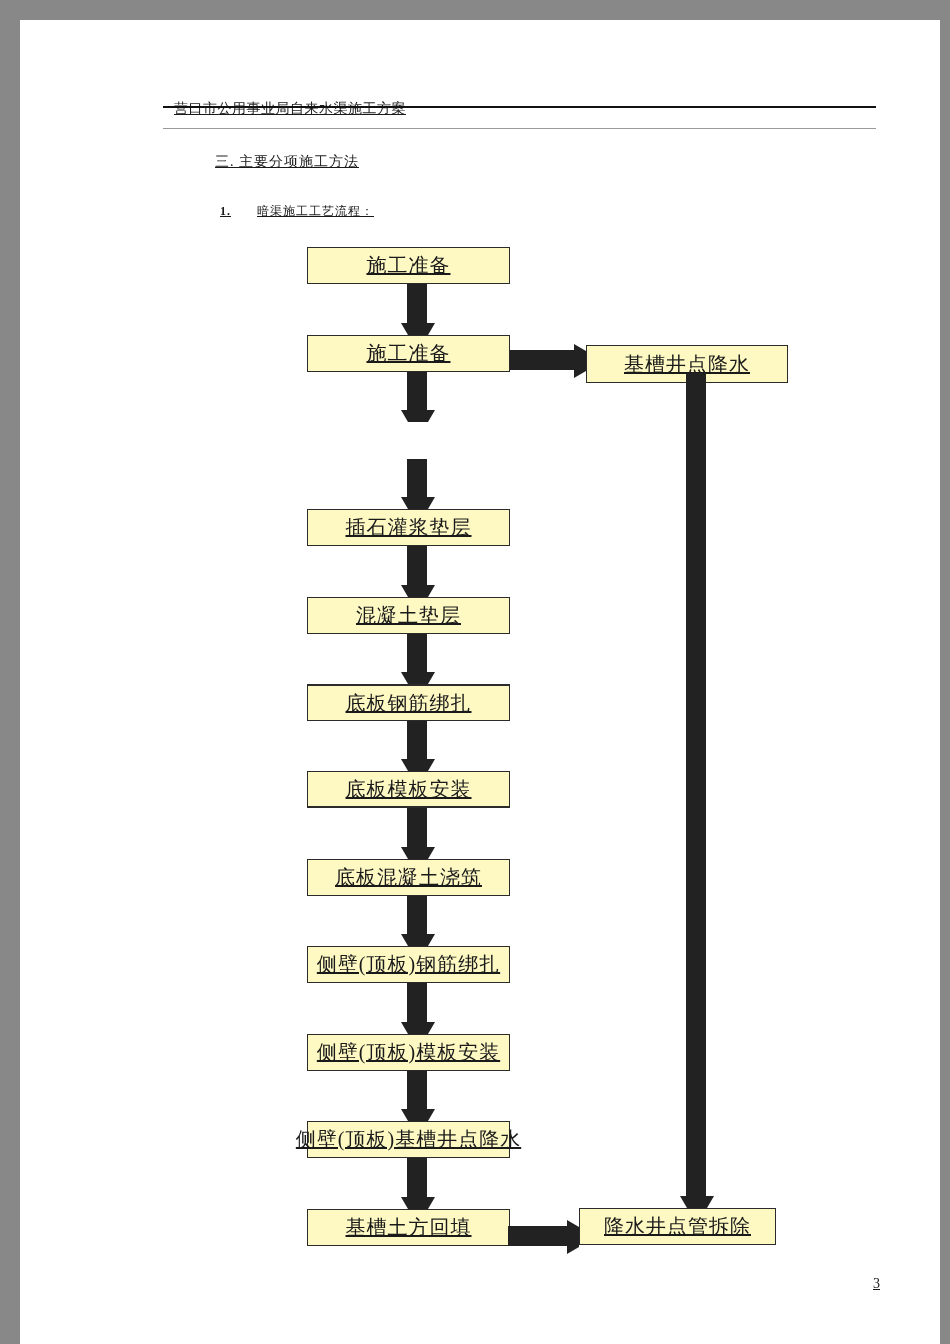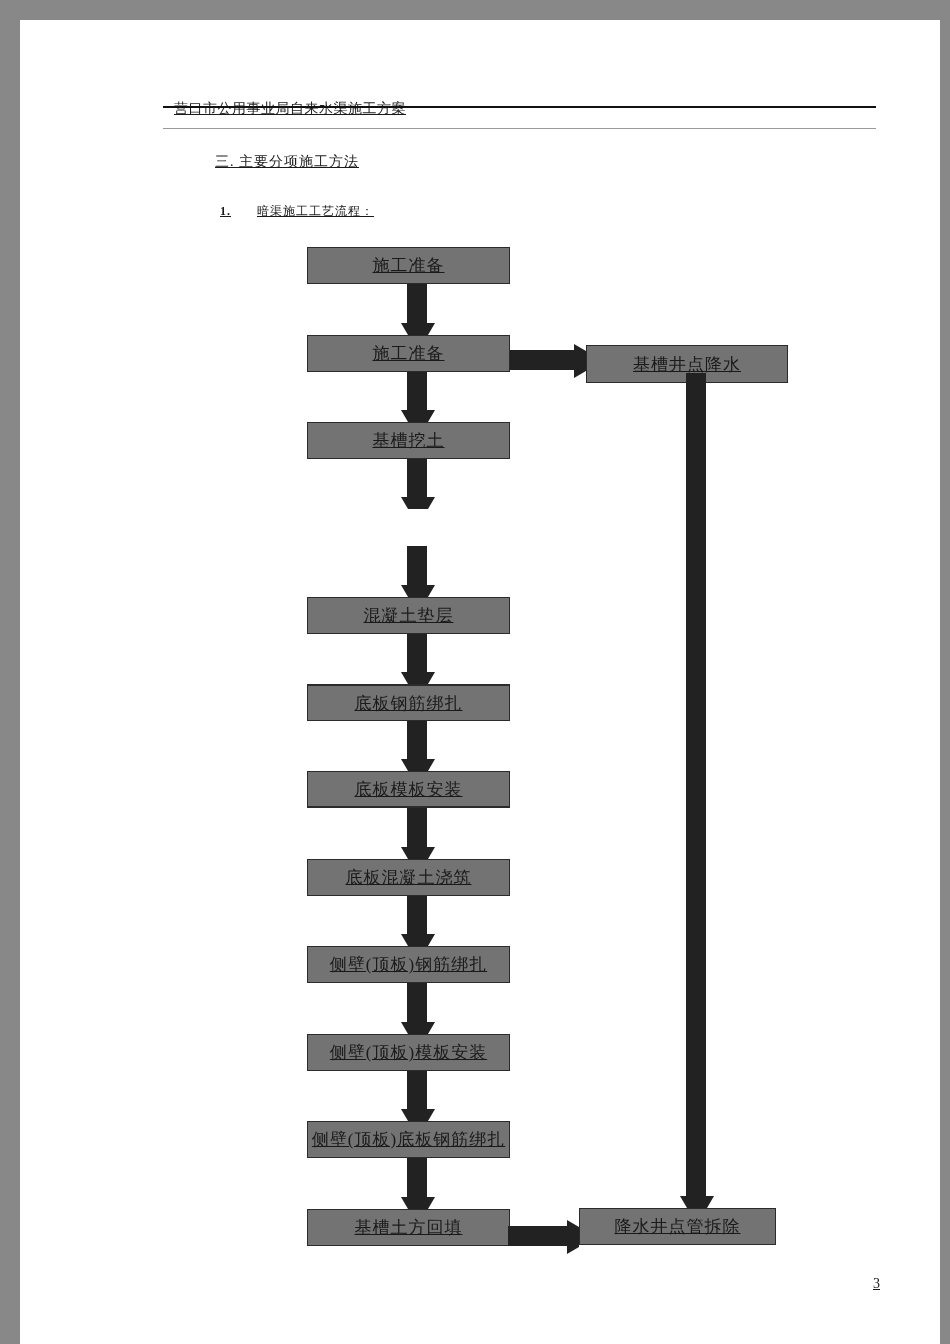--- a/index.html
+++ b/index.html
@@ -34,23 +34,23 @@
   }
   .subsection .num { font-weight:bold; margin-right:6px; font-family:"Liberation Serif",serif; }
   .page-number {
     position:absolute; left:843px; top:1246px;
     font-size:14px;
   }
   
   .box {
     position:absolute;
     border:1.5px solid #2b2b2b;
-    background:#737373;
+    background:#fef9c3;
     display:flex; align-items:center; justify-content:center;
-    font-size:17px; letter-spacing:1px;
+    font-size:20px; letter-spacing:1px;
     white-space:nowrap;
   }
   .main-box { left:287px; width:203px; height:37px; }
   .thick-top    { border-top-width:2.5px; }
   .thick-bottom { border-bottom-width:2.5px;text-align:right; }
   
   .vline { position:absolute; left:387px; width:2px; background:#222; }
   .ahd   { position:absolute; left:381px; width:0; height:0;
            border-left:7px solid transparent; border-right:7px solid transparent;
            border-top:12px solid #222; }
@@ -67,28 +67,28 @@
   <div class="header-text">营口市公用事业局自来水渠施工方案</div>
   <div class="header-rule"></div>
 
   <div class="section-title">三. 主要分项施工方法</div>
   <div class="subsection">
     <span class="num">1.</span><span>暗渠施工工艺流程：</span>
   </div>
 
   <div class="box main-box" style="top:227px">施工准备</div>
   <div class="box main-box" style="top:315px">施工准备</div>
-  <div class="box main-box" style="top:402px">基槽挖土</div>
+  <div class="box main-box" style="top:489px">插石灌浆垫层</div>
   <div class="box main-box" style="top:577px">混凝土垫层</div>
   <div class="box main-box thick-top" style="top:664px">底板钢筋绑扎</div>
   <div class="box main-box thick-bottom" style="top:751px">底板模板安装</div>
   <div class="box main-box" style="top:839px">底板混凝土浇筑</div>
   <div class="box main-box" style="top:926px">侧壁(顶板)钢筋绑扎</div>
   <div class="box main-box" style="top:1014px">侧壁(顶板)模板安装</div>
-  <div class="box main-box" style="top:1101px">侧壁(顶板)底板钢筋绑扎</div>
+  <div class="box main-box" style="top:1101px">侧壁(顶板)基槽井点降水</div>
   <div class="box main-box" style="top:1189px">基槽土方回填</div>
 
   <div class="box" style="left:566px; top:325px;  width:202px; height:38px">基槽井点降水</div>
   <div class="box" style="left:559px; top:1188px; width:197px; height:37px">降水井点管拆除</div>
 
   <div class="vline" style="top:264px;  height:39px"></div>
     <div class="ahd" style="top:303px"></div>
   <div class="vline" style="top:352px;  height:38px"></div>
     <div class="ahd" style="top:390px"></div>
   <div class="vline" style="top:439px;  height:38px"></div>

